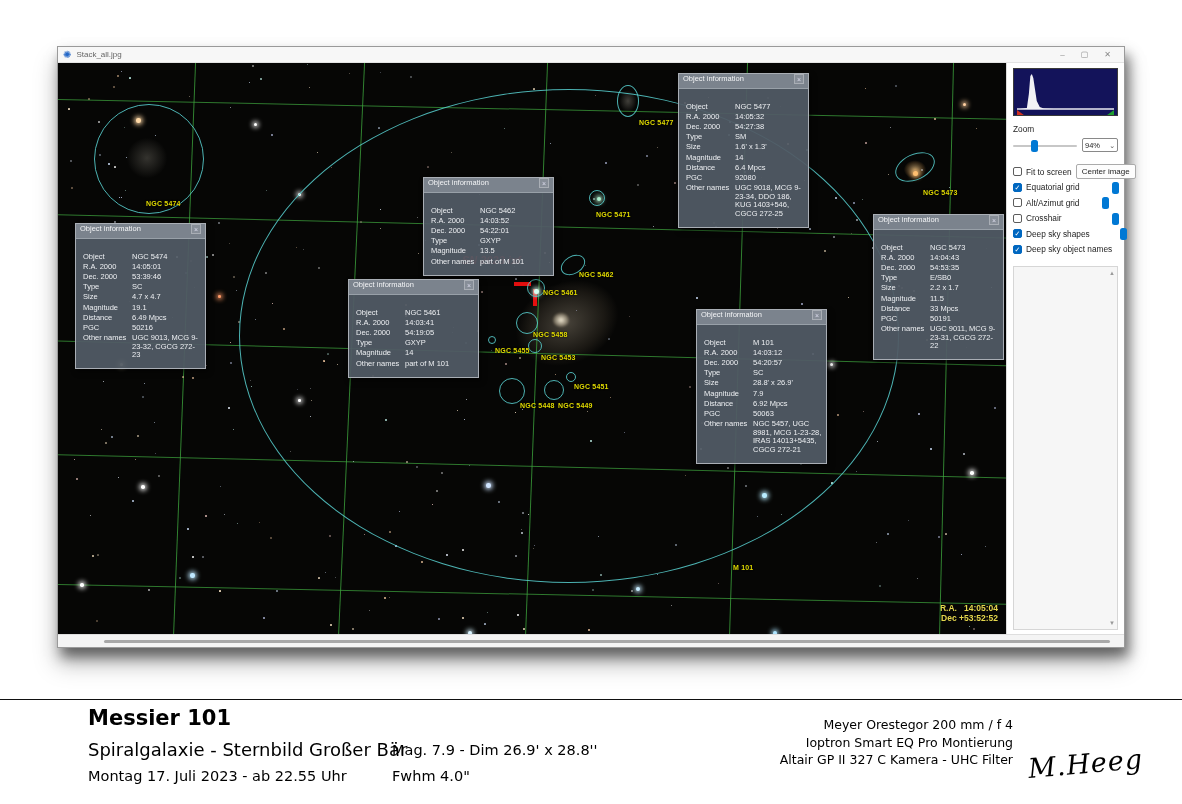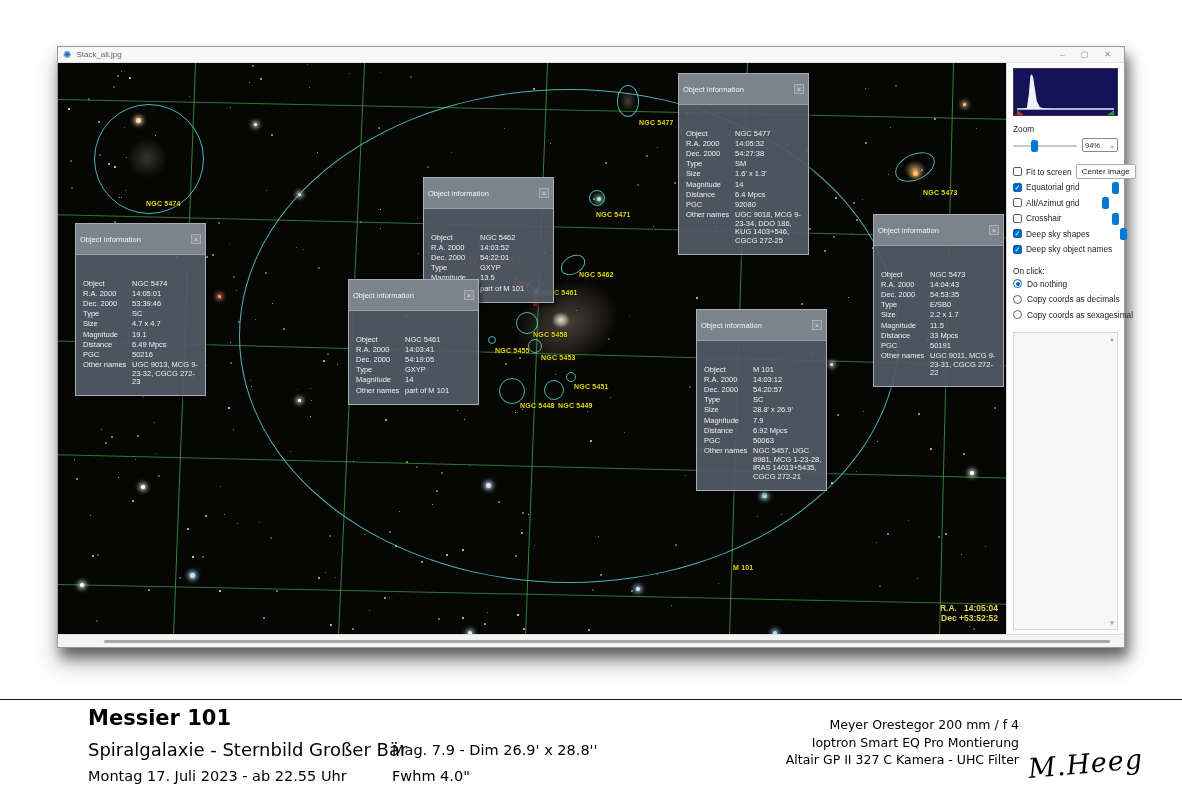--- a/index.html
+++ b/index.html
@@ -43,26 +43,26 @@
   font-weight:bold;font-style:italic;white-space:nowrap}
 .sn-h{position:absolute;left:456px;top:219px;width:17px;height:4px;background:#e60f0f}
 .sn-v{position:absolute;left:475px;top:226px;width:4px;height:17px;background:#e60f0f}
 .radec{position:absolute;right:8px;bottom:11px;text-align:right;color:#e4d64d;
   font-size:8.5px;line-height:10px;font-weight:bold;white-space:pre}
 
 
 .popup{position:absolute;width:131px;background:rgba(81,90,101,.94);
   border:1px solid #a9aeb5;box-shadow:2px 3px 5px rgba(0,0,0,.55);
   color:#edeff2;font-size:7.5px;z-index:6}
-.popup-title{height:31px;background:#7b838d;display:flex;align-items:center;
+.popup-title{height:15px;background:#7b838d;display:flex;
   padding:0 4px;color:#f3f4f6;border-bottom:1px solid #98a0a8}
 .popup-close{margin-left:auto;width:10px;height:10px;background:#878e98;
   border:1px solid #a9aeb5;display:flex;align-items:center;justify-content:center;
   font-size:7px;color:#dde;line-height:1}
-.popup-body{padding:23px 4px 7px 7px}
+.popup-body{padding:12px 4px 7px 7px}
 .prow{display:flex;margin:1.6px 0;line-height:8.6px}
 .pkey{width:49px;flex:none}
 .pval{flex:1}
 
 
 .sidebar{width:118px;background:#fff;border-left:1px solid #dcdcdc;
   padding:5px 6px 4px 6px;display:flex;flex-direction:column;font-size:8.3px;color:#1d1d1d}
 .histogram{height:48px;background:#13135a;border:1px solid #3a3a3a;margin-bottom:7px}
 .histogram svg{display:block;width:100%;height:100%}
 .zoom-label{margin:1px 0 4px}
@@ -95,21 +95,21 @@
 .hthumb{position:absolute;left:46px;right:14px;top:5px;height:3px;background:#a8a8a8;border-radius:2px}
 
 
 .rule{position:absolute;left:0;top:699px;width:1182px;border-top:1.5px solid #111}
 .cap{position:absolute;color:#000;font-family:"DejaVu Sans","Liberation Sans",sans-serif}
 .cap-title{left:88px;top:706px;font-size:21px;font-weight:bold}
 .cap-sub{left:88px;top:739px;font-size:18px}
 .cap-date{left:88px;top:768px;font-size:14.5px}
 .cap-mag{left:392px;top:742px;font-size:14.5px}
 .cap-fwhm{left:392px;top:768px;font-size:14.5px}
-.cap-equip{right:163px;top:716px;font-size:12.5px;text-align:right;line-height:17.5px}
+.cap-equip{right:169px;top:716px;font-size:12.5px;text-align:right;line-height:17.5px}
 .cap-sign{left:1028px;top:748px;font-size:27px;font-style:italic;
   font-family:"DejaVu Serif","Liberation Serif",serif;transform:rotate(-5deg);letter-spacing:1px}
 </style>
 </head>
 <body>
 
 <div class="page">
 
   <div class="window">
     <div class="titlebar">
@@ -788,37 +788,20 @@
               <div class="mini-slider">
                 <div class="track"></div>
                 <div class="sthumb" style="left: 58%;"></div>
               </div>
             </div>
             <div class="ctl-row">
               <div class="cbox checked">✓</div>
               <div class="ctl-label">Deep sky object names</div>
             </div>
           </div>
-        <div class="onclick">
-          <div>On click:</div>
-          <div id="radioRows">
-              <div class="radio-row">
-                <div class="radio sel"></div>
-                <div class="ctl-label">Do nothing</div>
-              </div>
-              <div class="radio-row">
-                <div class="radio"></div>
-                <div class="ctl-label">Copy coords as decimals</div>
-              </div>
-              <div class="radio-row">
-                <div class="radio"></div>
-                <div class="ctl-label">Copy coords as sexagesimal</div>
-              </div>
-            </div>
-        </div>
         <div class="listpanel">
           <span class="vsa up">▲</span>
           <span class="vsa down">▼</span>
         </div>
       </div>
     </div>
 
     <div class="hscroll">
       <div class="hthumb"></div>
     </div>

